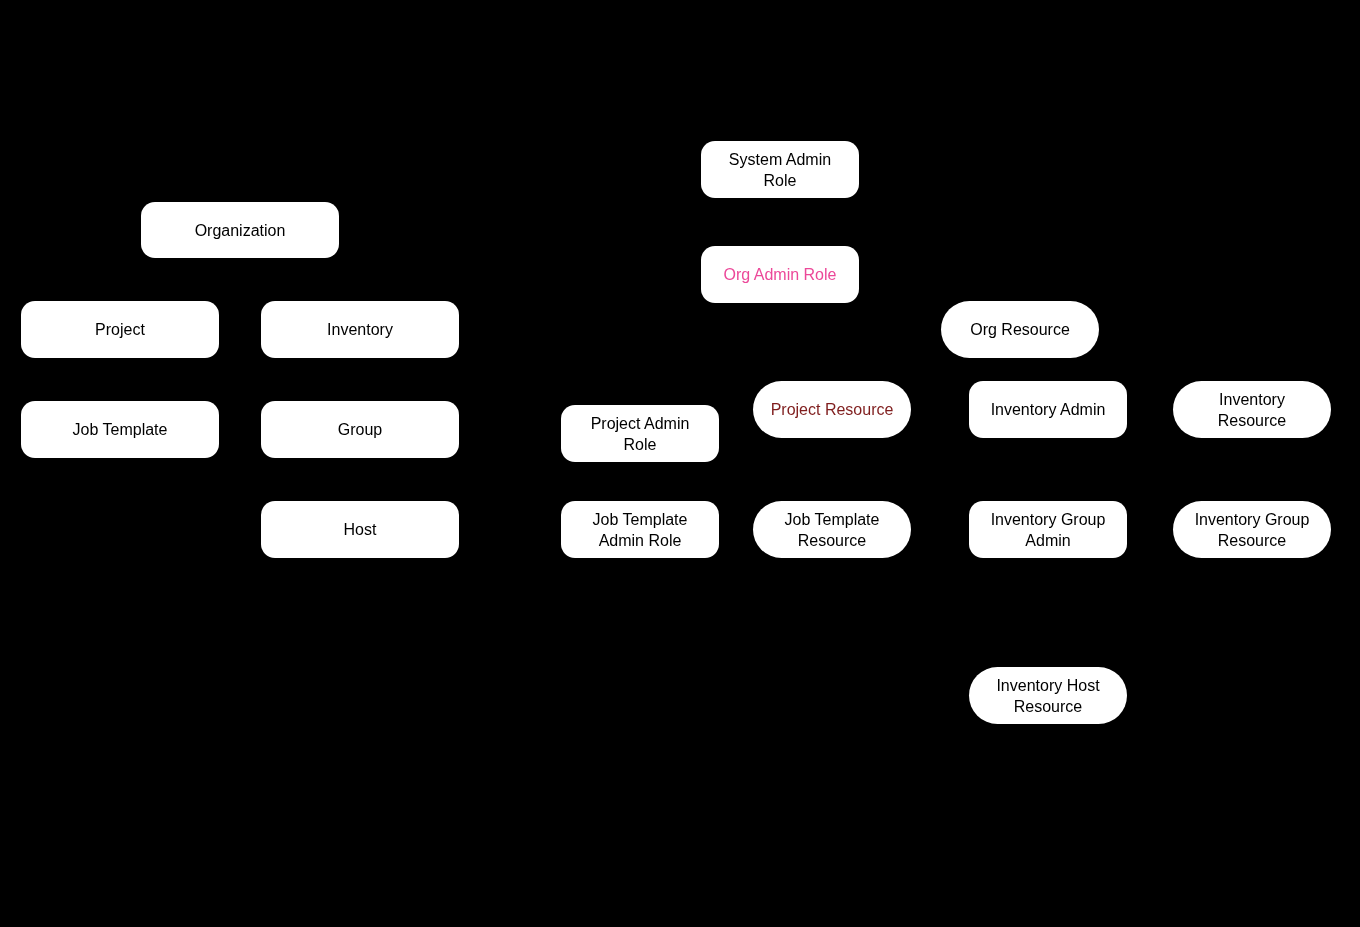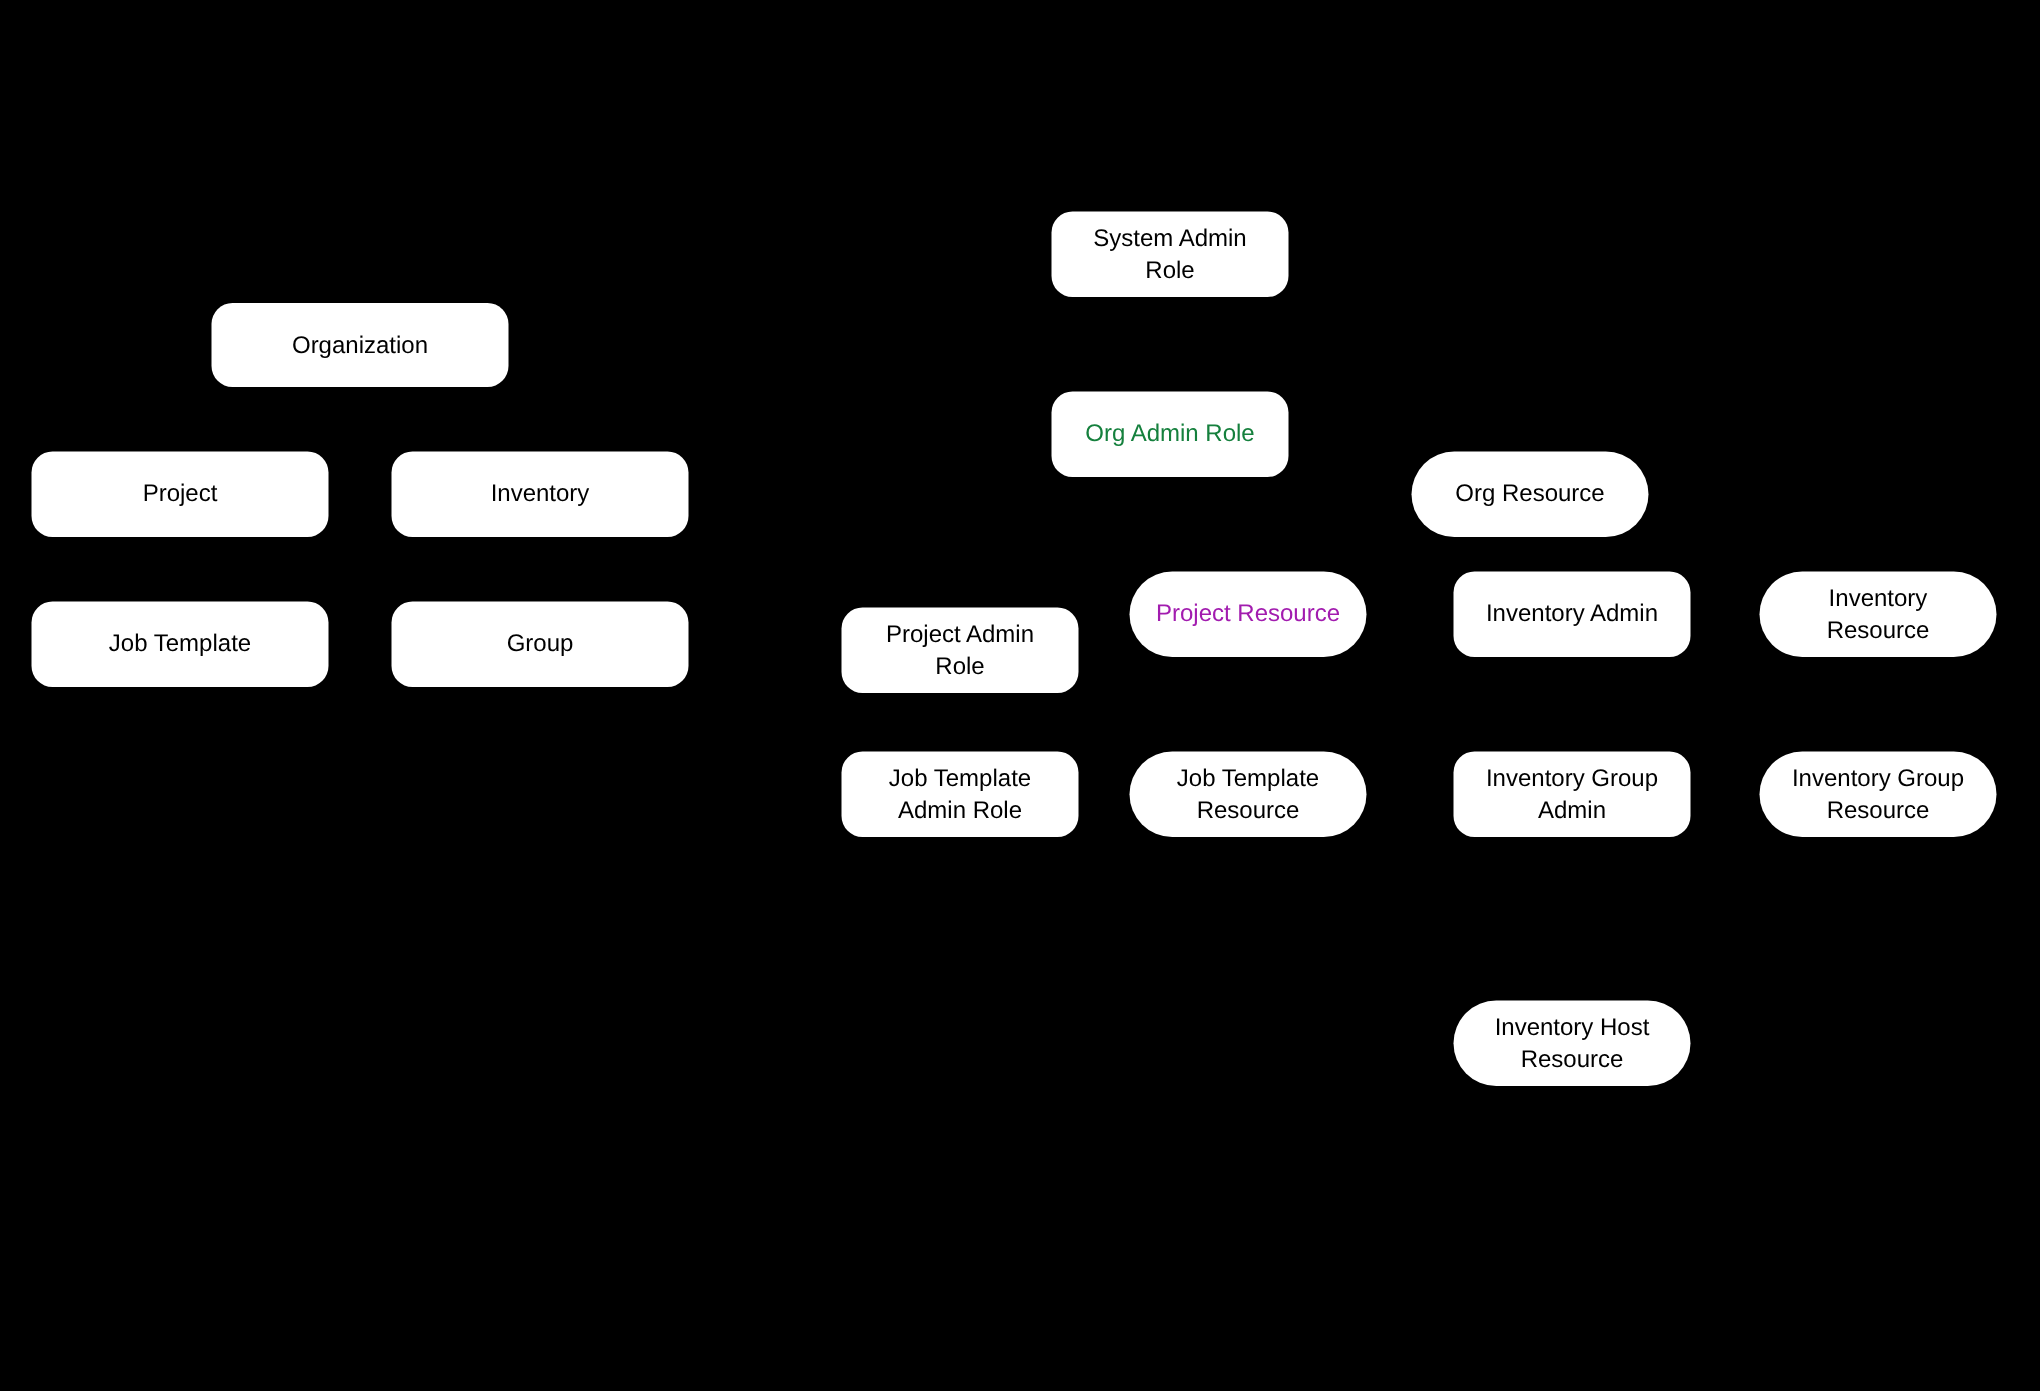--- a/index.html
+++ b/index.html
@@ -47,32 +47,33 @@
   <div class="node rect" style="left: 21px; top: 301px; width: 198px; height: 57px; background: rgb(255, 255, 255); color: rgb(0, 0, 0);">Project</div>
 
   <div class="node rect" style="left: 141px; top: 202px; width: 198px; height: 56px; background: rgb(255, 255, 255); color: rgb(0, 0, 0);">Organization</div>
 
   <div class="node rect" style="left: 261px; top: 301px; width: 198px; height: 57px; background: rgb(255, 255, 255); color: rgb(0, 0, 0);">Inventory</div>
 
   <div class="node rect" style="left: 21px; top: 401px; width: 198px; height: 57px; background: rgb(255, 255, 255); color: rgb(0, 0, 0);">Job Template</div>
 
   <div class="node rect" style="left: 261px; top: 401px; width: 198px; height: 57px; background: rgb(255, 255, 255); color: rgb(0, 0, 0);">Group</div>
 
+  <div class="node rect" style="left: 261px; top: 501px; width: 198px; height: 57px; background: rgb(255, 255, 255); color: rgb(0, 0, 0);">Host</div>
 
   <div class="node rect" style="left: 701px; top: 141px; width: 158px; height: 57px; background: rgb(255, 255, 255); color: rgb(0, 0, 0);">System Admin
 Role</div>
 
-  <div class="node rect" style="left: 701px; top: 261px; width: 158px; height: 57px; background: rgb(255, 255, 255); color: #15803d;">Org Admin Role</div>
+  <div class="node rect" style="left: 701px; top: 246px; width: 158px; height: 57px; background: rgb(255, 255, 255); color: #ec4899;">Org Admin Role</div>
 
   <div class="node pill" style="left: 941px; top: 261px; width: 158px; height: 57px; background: rgb(255, 255, 255); color: rgb(0, 0, 0); margin-top: 40px;">Org Resource</div>
 
   <div class="node rect" style="left: 561px; top: 381px; width: 158px; height: 57px; background: rgb(255, 255, 255); color: rgb(0, 0, 0); margin-top: 24px;">Project Admin
 Role</div>
 
-  <div class="node pill" style="left: 753px; top: 381px; width: 158px; height: 57px; background: rgb(255, 255, 255); color: #a21caf;">Project Resource</div>
+  <div class="node pill" style="left: 753px; top: 381px; width: 158px; height: 57px; background: rgb(255, 255, 255); color: #7f1d1d;">Project Resource</div>
 
   <div class="node rect" style="left: 969px; top: 381px; width: 158px; height: 57px; background: rgb(255, 255, 255); color: rgb(0, 0, 0);">Inventory Admin</div>
 
   <div class="node pill" style="left: 1173px; top: 381px; width: 158px; height: 57px; background: rgb(255, 255, 255); color: rgb(0, 0, 0);">Inventory
 Resource</div>
 
   <div class="node rect" style="left: 561px; top: 501px; width: 158px; height: 57px; background: rgb(255, 255, 255); color: rgb(0, 0, 0);">Job Template
 Admin Role</div>
 
   <div class="node pill" style="left: 753px; top: 501px; width: 158px; height: 57px; background: rgb(255, 255, 255); color: rgb(0, 0, 0);">Job Template

